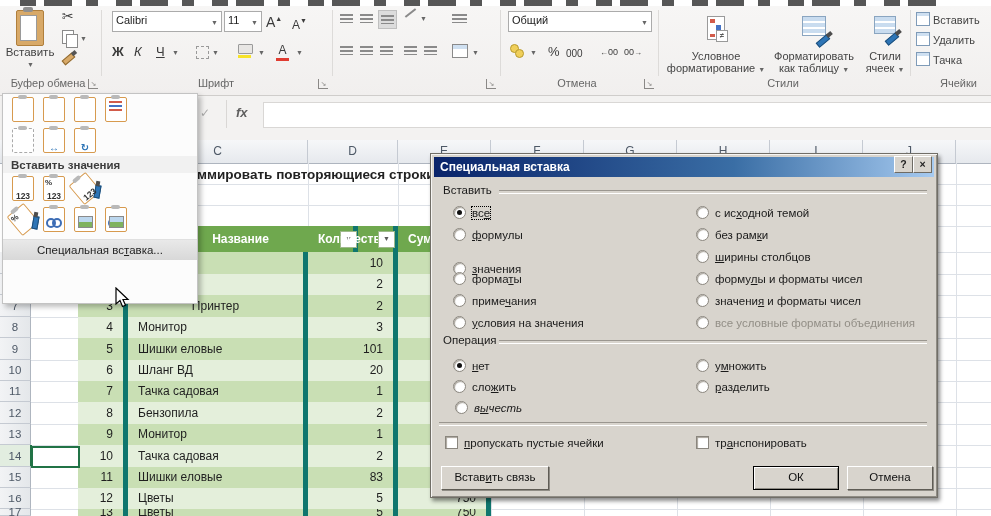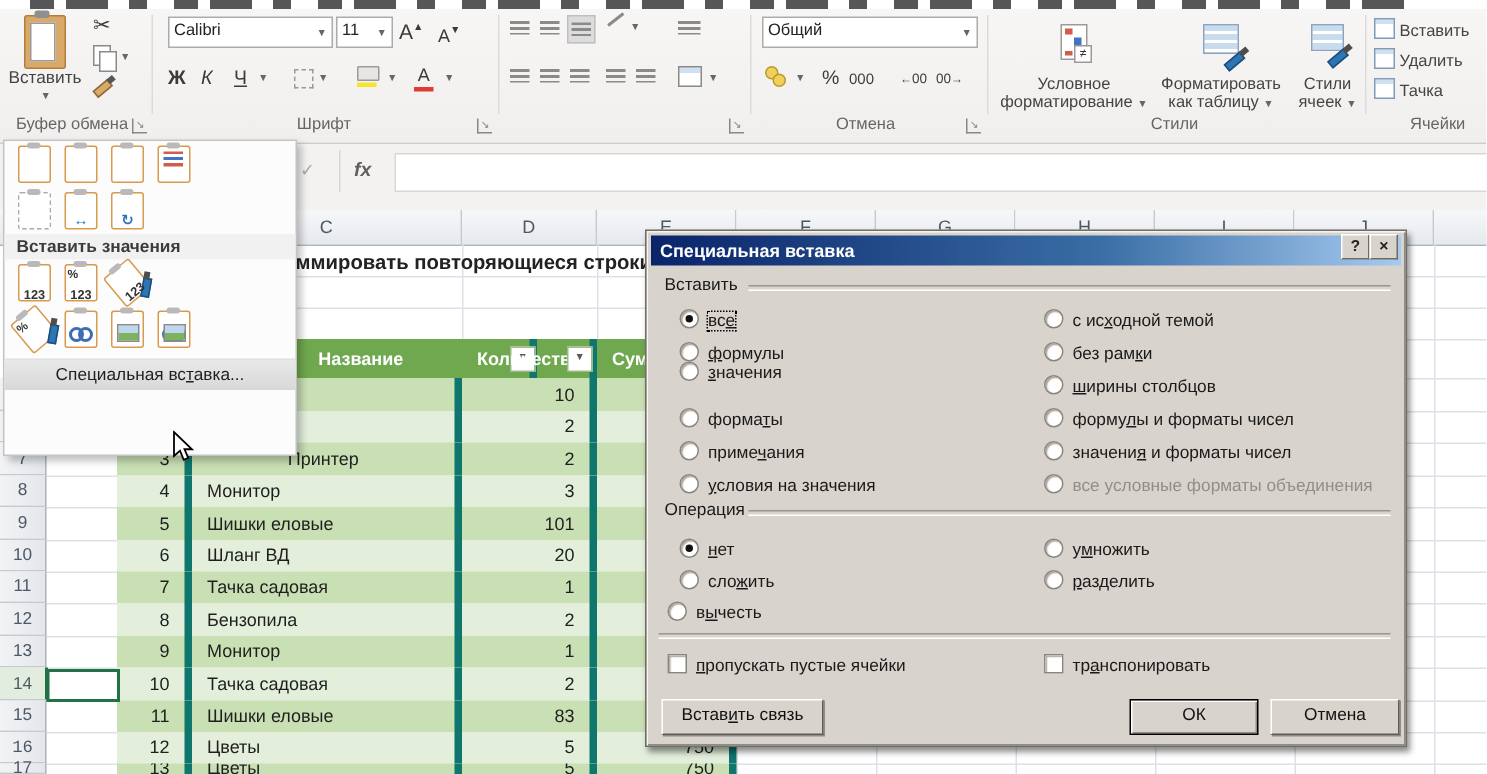--- a/index.html
+++ b/index.html
@@ -475,40 +475,40 @@
 <div id="dlg" class="abs">
   <div id="dlgtitle"><span>Специальная вставка</span></div>
   <div class="tbtn" style="right:24px">?</div>
   <div class="tbtn" style="right:5px">×</div>
 
   <div class="grp" style="left:12px;top:30px">Вставить</div>
   <div class="grpline" style="left:68px;top:36px;width:428px"></div>
   <div id="insL">
       <div class="opt" style="left: 22px; top: 52px;"><span class="radio sel"></span><span class="focusbox">вс<u>е</u></span></div>
       <div class="opt" style="left: 22px; top: 74px;"><span class="radio"></span><span><u>ф</u>ормулы</span></div>
-      <div class="opt" style="left: 22px; top: 87px;"><span class="radio"></span><span><u>з</u>начения</span></div>
+      <div class="opt" style="left: 22px; top: 108px;"><span class="radio"></span><span><u>з</u>начения</span></div>
       <div class="opt" style="left: 22px; top: 118px;"><span class="radio"></span><span>форма<u>т</u>ы</span></div>
       <div class="opt" style="left: 22px; top: 140px;"><span class="radio"></span><span>приме<u>ч</u>ания</span></div>
       <div class="opt" style="left: 22px; top: 162px;"><span class="radio"></span><span><u>у</u>словия на значения</span></div>
     </div>
   <div id="insR">
       <div class="opt" style="left: 265px; top: 52px;"><span class="radio"></span><span>с ис<u>х</u>одной темой</span></div>
       <div class="opt" style="left: 265px; top: 74px;"><span class="radio"></span><span>без рам<u>к</u>и</span></div>
       <div class="opt" style="left: 265px; top: 96px;"><span class="radio"></span><span><u>ш</u>ирины столбцов</span></div>
       <div class="opt" style="left: 265px; top: 118px;"><span class="radio"></span><span>форму<u>л</u>ы и форматы чисел</span></div>
       <div class="opt" style="left: 265px; top: 140px;"><span class="radio"></span><span>значени<u>я</u> и форматы чисел</span></div>
       <div class="opt dis" style="left: 265px; top: 162px;"><span class="radio"></span><span>все условные форматы объединения</span></div>
     </div>
 
   <div class="grp" style="left:12px;top:180px">Операция</div>
   <div class="grpline" style="left:68px;top:186px;width:428px"></div>
   <div id="opL">
       <div class="opt" style="left: 22px; top: 205px;"><span class="radio sel"></span><span><u>н</u>ет</span></div>
       <div class="opt" style="left: 22px; top: 226px;"><span class="radio"></span><span>сло<u>ж</u>ить</span></div>
-      <div class="opt" style="left: 14px; top: 247px;"><span class="radio"></span><span>в<u>ы</u>честь</span></div>
+      <div class="opt" style="left: 24px; top: 247px; font-style: italic;"><span class="radio"></span><span>в<u>ы</u>честь</span></div>
     </div>
   <div id="opR">
       <div class="opt" style="left: 265px; top: 205px;"><span class="radio"></span><span>у<u>м</u>ножить</span></div>
       <div class="opt" style="left: 265px; top: 226px;"><span class="radio"></span><span><u>р</u>азделить</span></div>
     </div>
 
   <div class="grpline" style="left:8px;top:268px;width:488px"></div>
   <div id="chks">
       <div class="opt" style="left: 14px; top: 282px;"><span class="chk"></span><span><u>п</u>ропускать пустые ячейки</span></div>
       <div class="opt" style="left: 265px; top: 282px;"><span class="chk"></span><span>тр<u>а</u>нспонировать</span></div>

